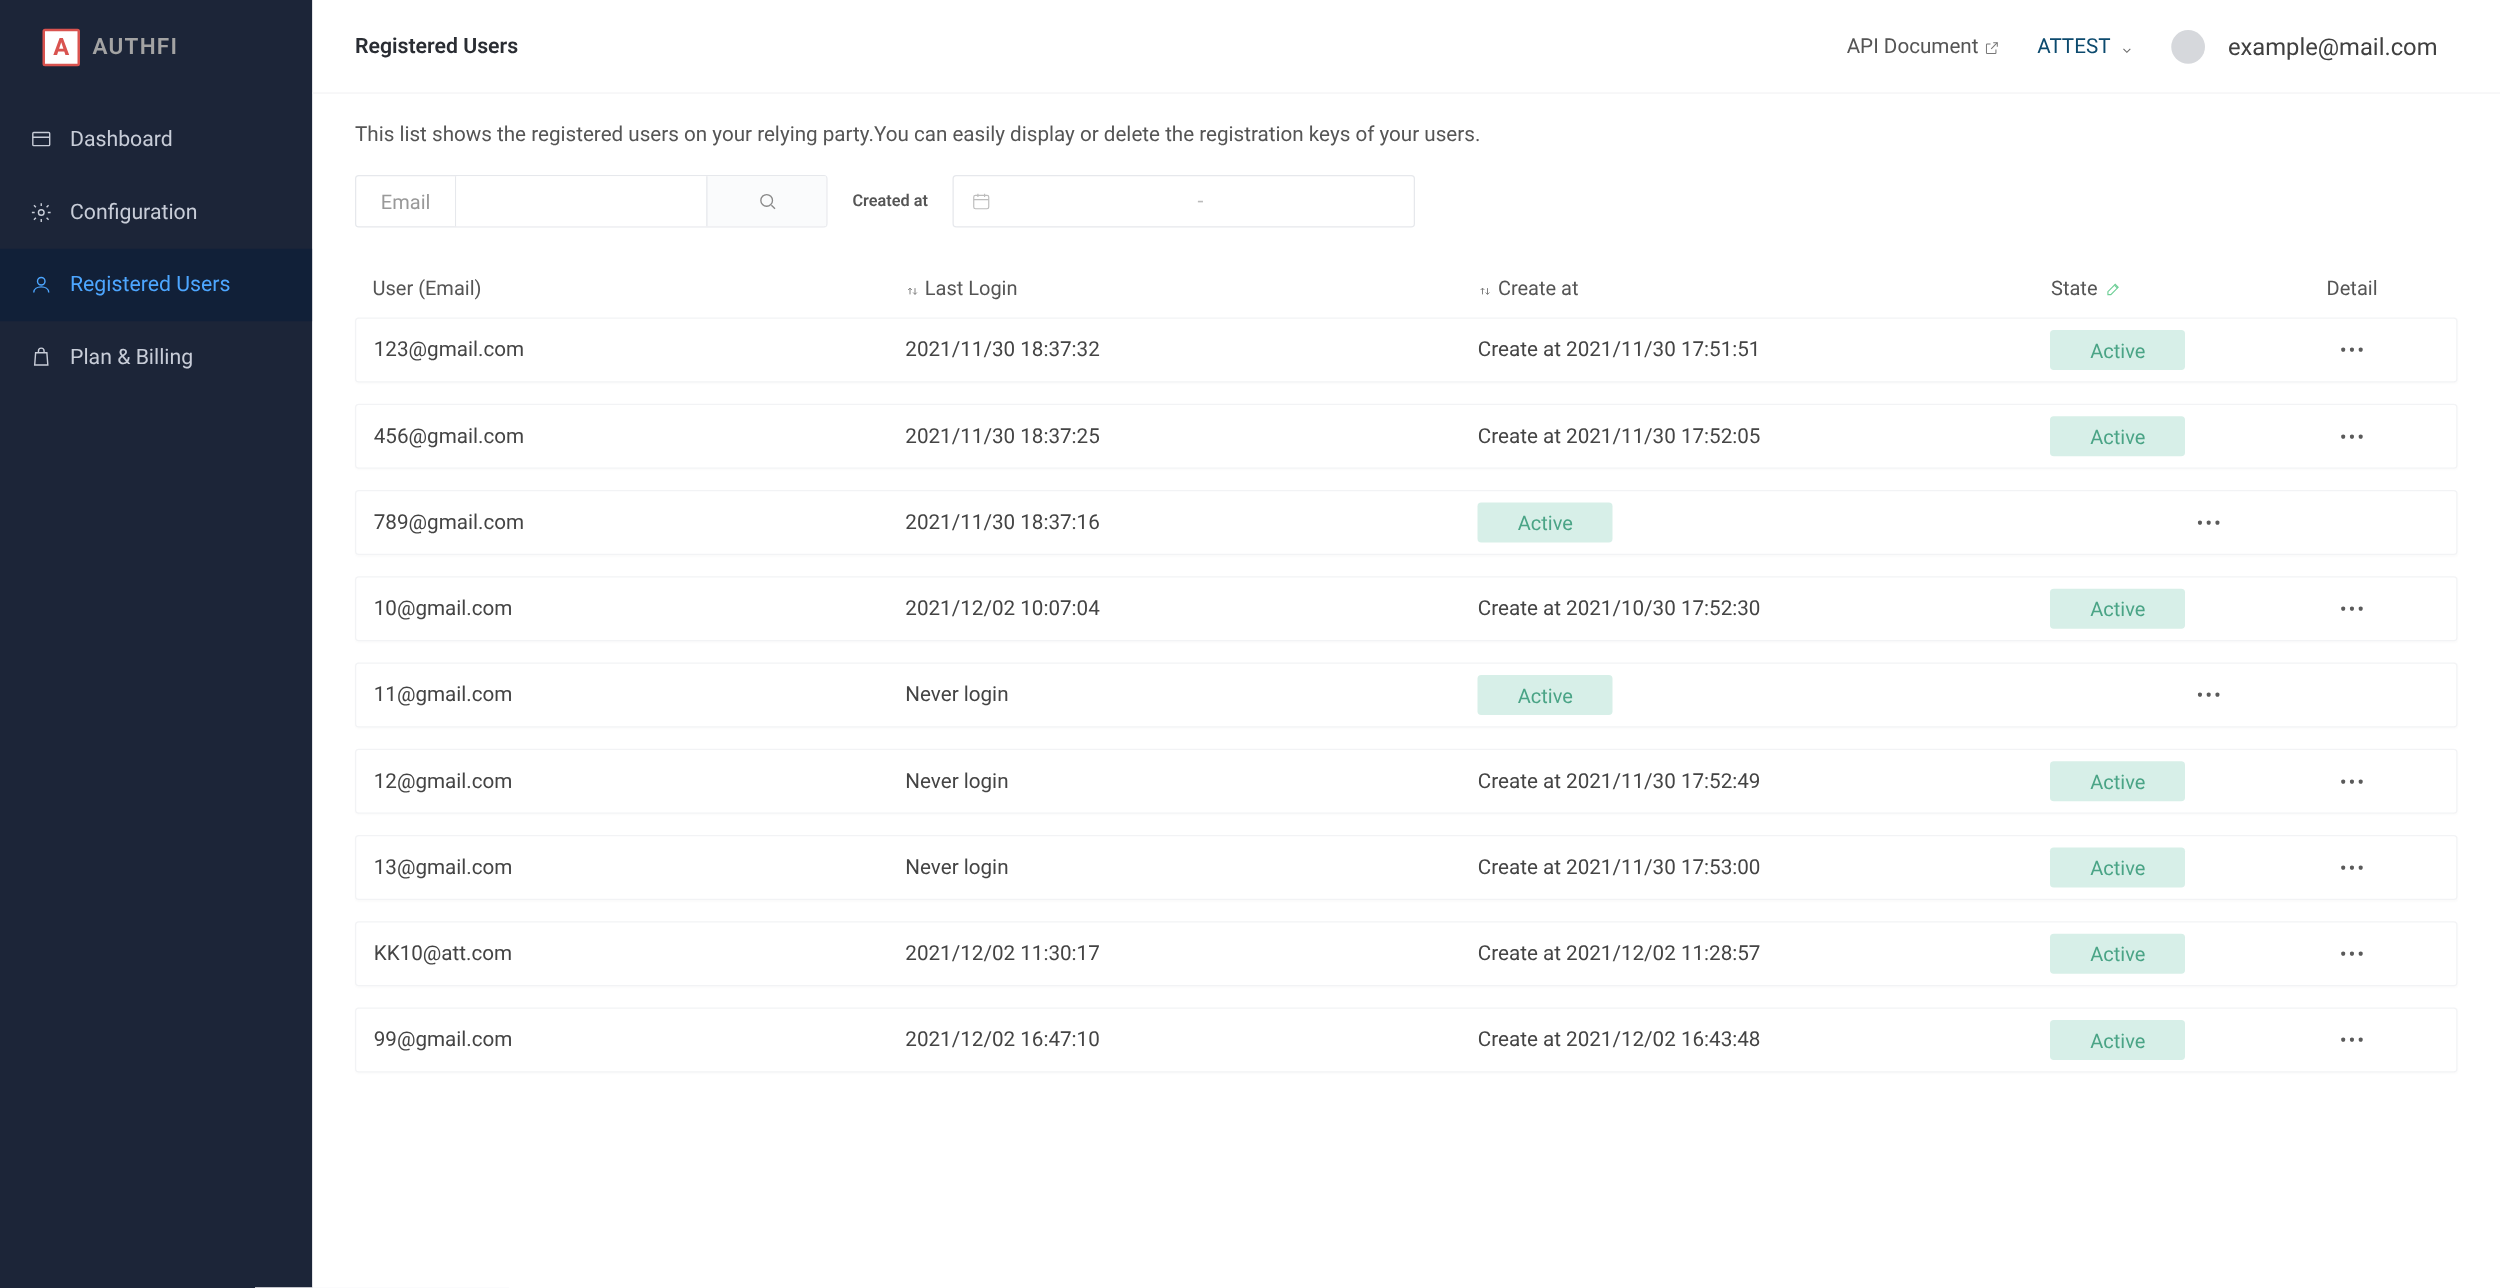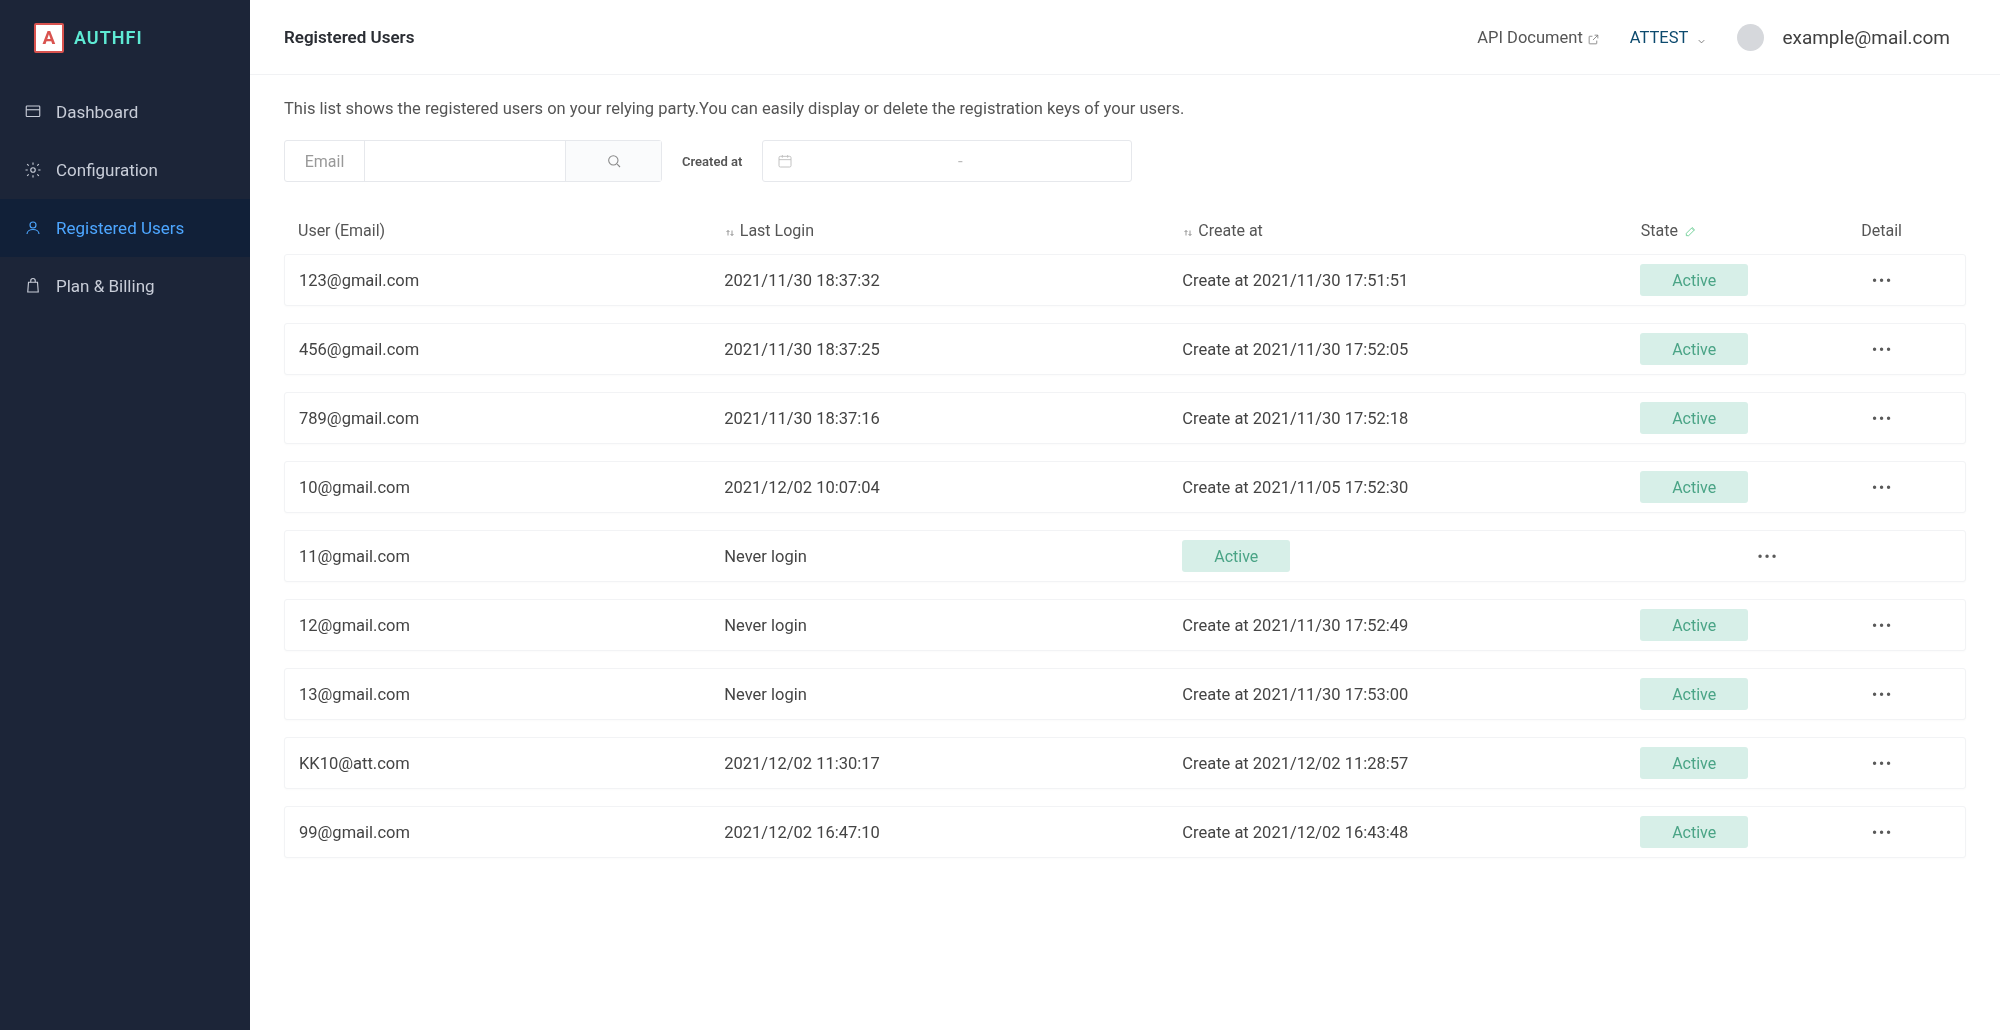--- a/index.html
+++ b/index.html
@@ -45,21 +45,21 @@
   }
   .brand-icon {
     width: 30px; height: 30px;
     border: 2px solid #d9534f;
     display: inline-flex; align-items: center; justify-content: center;
     color: #d9534f; font-weight: 700; font-size: 19px;
     border-radius: 2px;
     background: #fff;
   }
   .brand-text {
-    color: #5eead4;
+    color: #a3a3a3;
     font-weight: 600;
     letter-spacing: 1px;
     font-size: 18px;
   }
   .nav { padding-top: 8px; }
   .nav-item {
     display: flex; align-items: center;
     height: 58px;
     padding-left: 24px;
     gap: 14px;
@@ -306,32 +306,31 @@
     <div>
       <span class="badge">Active</span>
     </div>
     <div class="cell-detail">
       <span class="more">•••</span>
     </div>
             </div>
             <div class="trow">
     <div>789@gmail.com</div>
     <div>2021/11/30 18:37:16</div>
-    <div>Create at 2021/11/30 17:52:18</div>
     <div>
       <span class="badge">Active</span>
     </div>
     <div class="cell-detail">
       <span class="more">•••</span>
     </div>
             </div>
             <div class="trow">
     <div>10@gmail.com</div>
     <div>2021/12/02 10:07:04</div>
-    <div>Create at 2021/11/05 17:52:30</div>
+    <div>Create at 2021/10/30 17:52:30</div>
     <div>
       <span class="badge">Active</span>
     </div>
     <div class="cell-detail">
       <span class="more">•••</span>
     </div>
             </div>
             <div class="trow">
     <div>11@gmail.com</div>
     <div>Never login</div>

